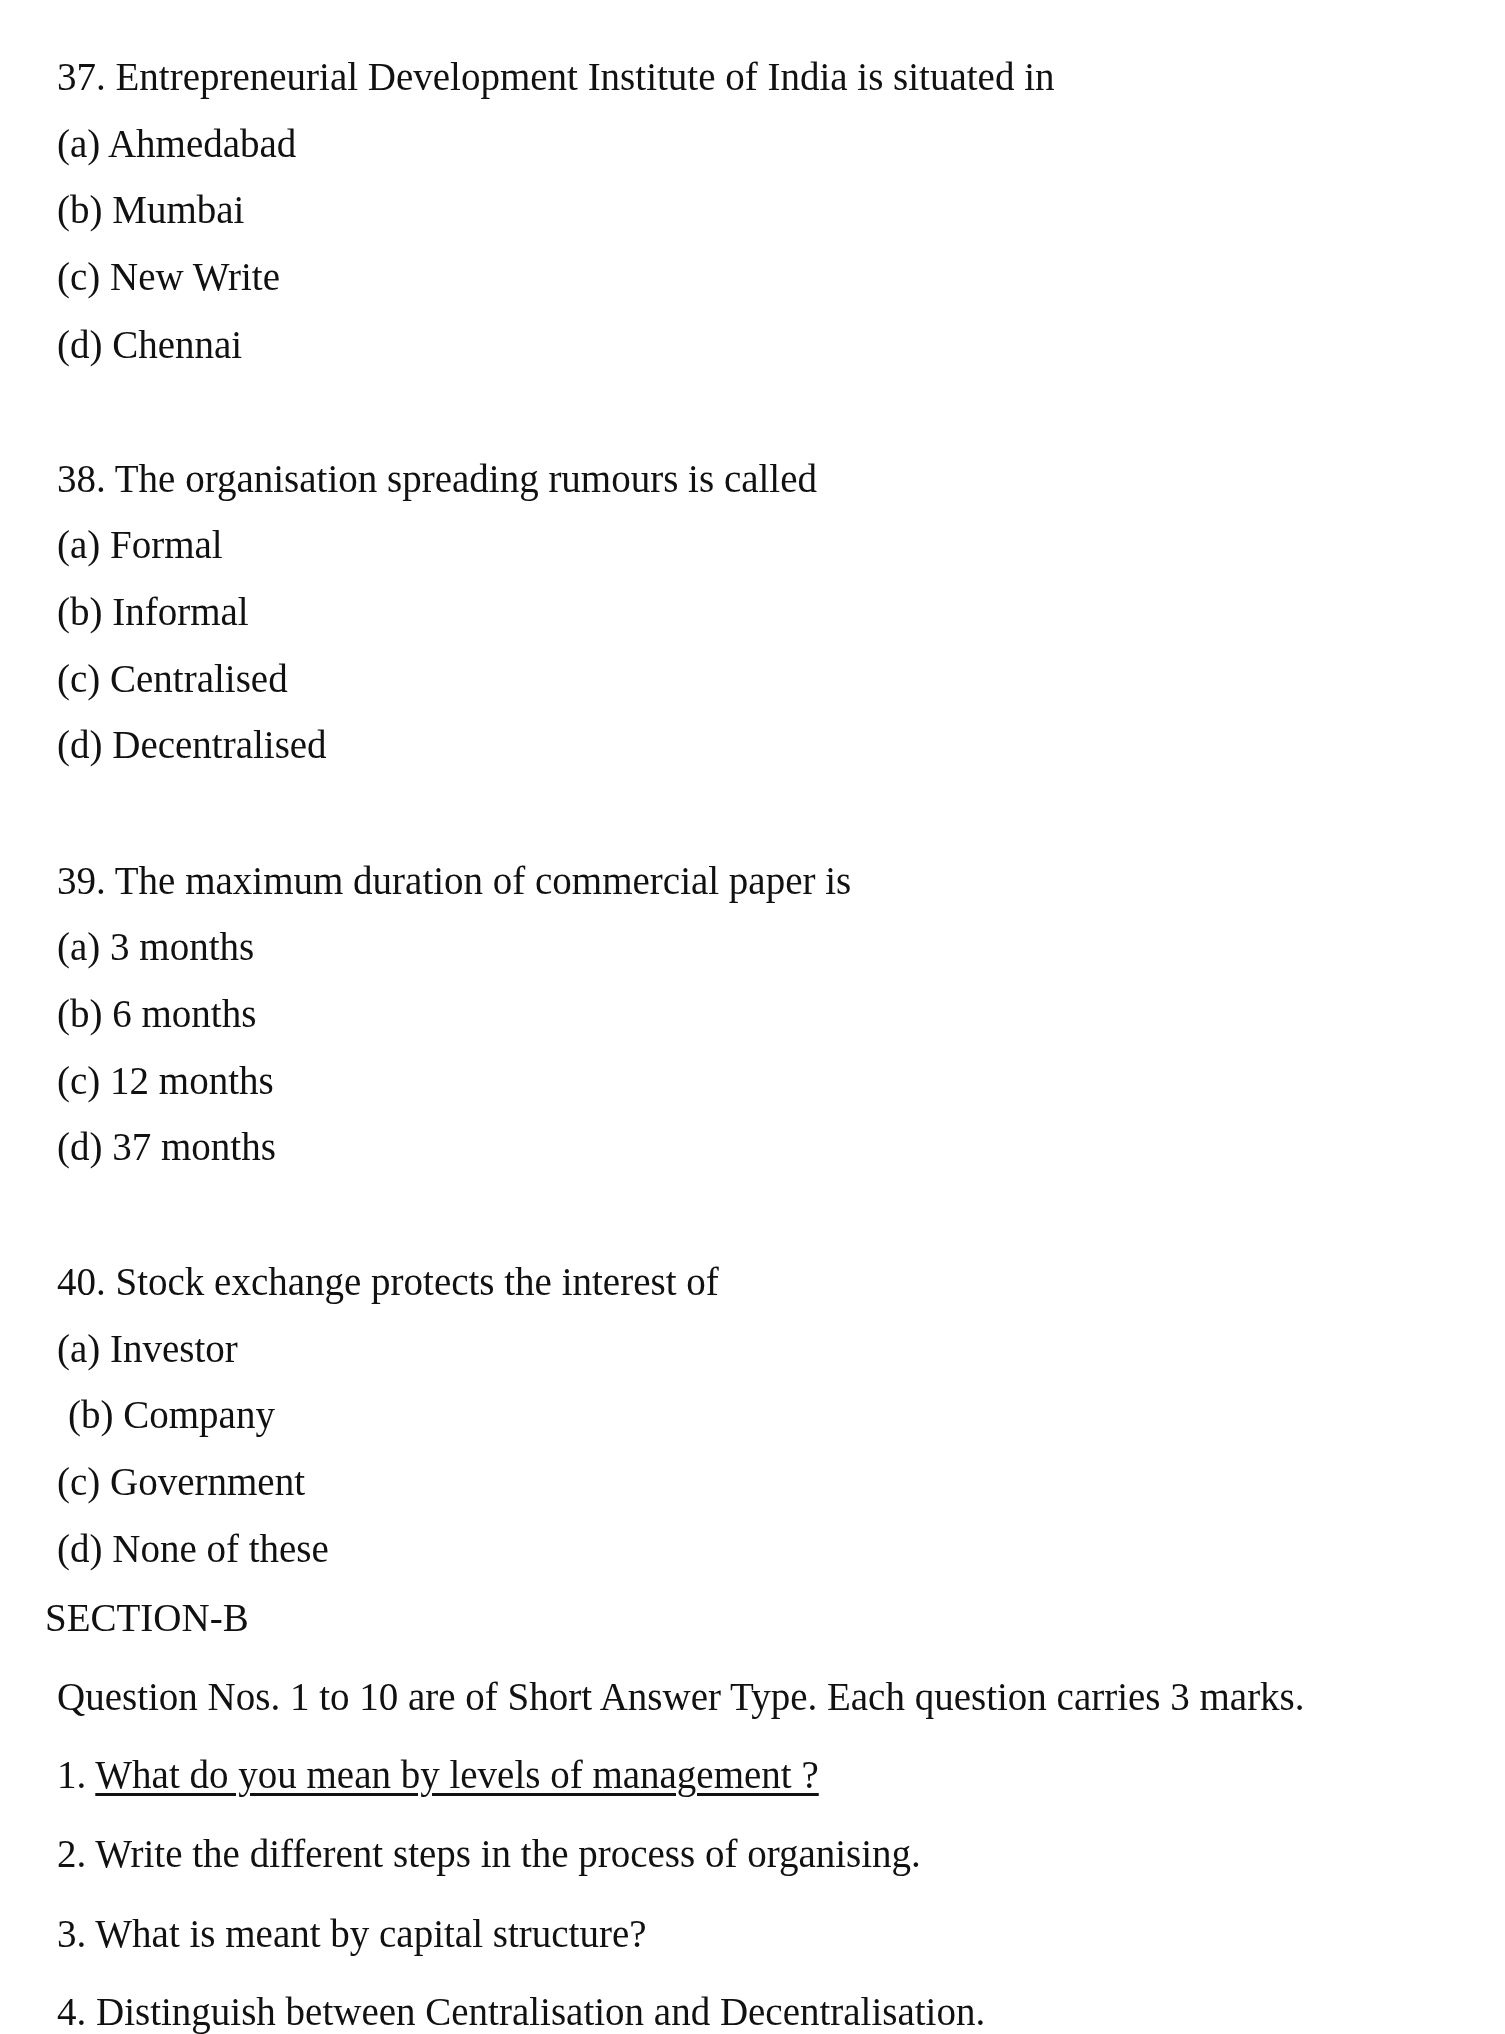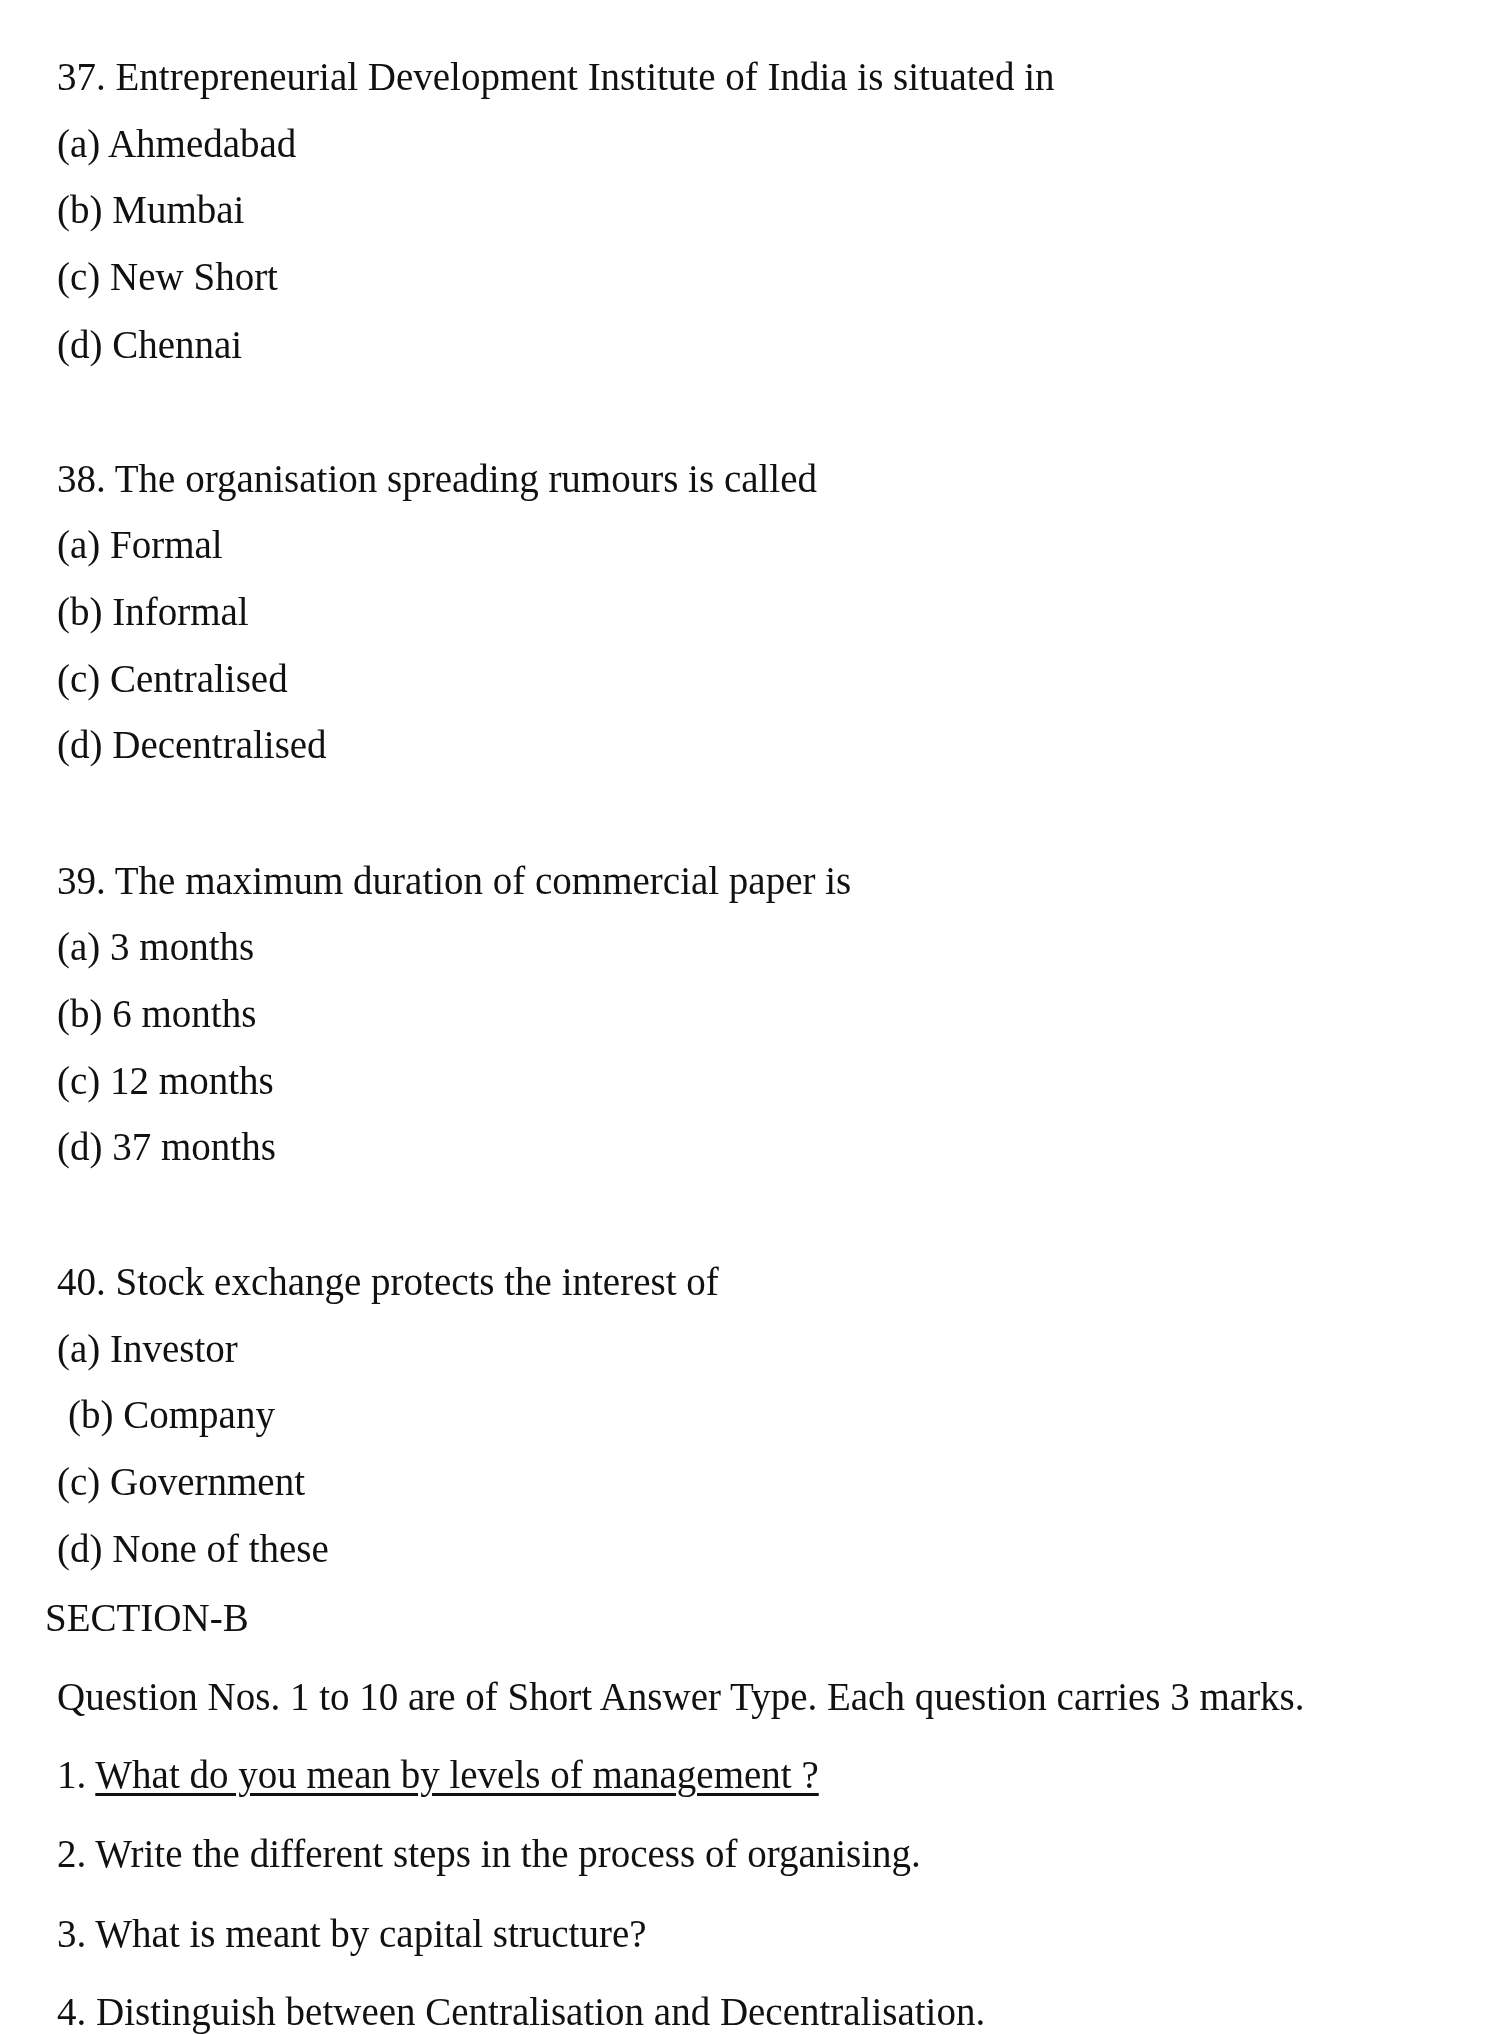--- a/index.html
+++ b/index.html
@@ -57,21 +57,21 @@
   <div class="line" style="top:110px;">
     <span>(a)</span>
     <span>Ahmedabad</span>
   </div>
   <div class="line" style="top:176px;">
     <span>(b)</span>
     <span>Mumbai</span>
   </div>
   <div class="line" style="top:243px;">
     <span>(c)</span>
-    <span>New Short</span>
+    <span>New Write</span>
   </div>
   <div class="line" style="top:311px;">
     <span>(d)</span>
     <span>Chennai</span>
   </div>
 
   <div class="line" style="top:445px;">
     <span>38.</span>
     <span>The organisation spreading rumours is called</span>
   </div>

